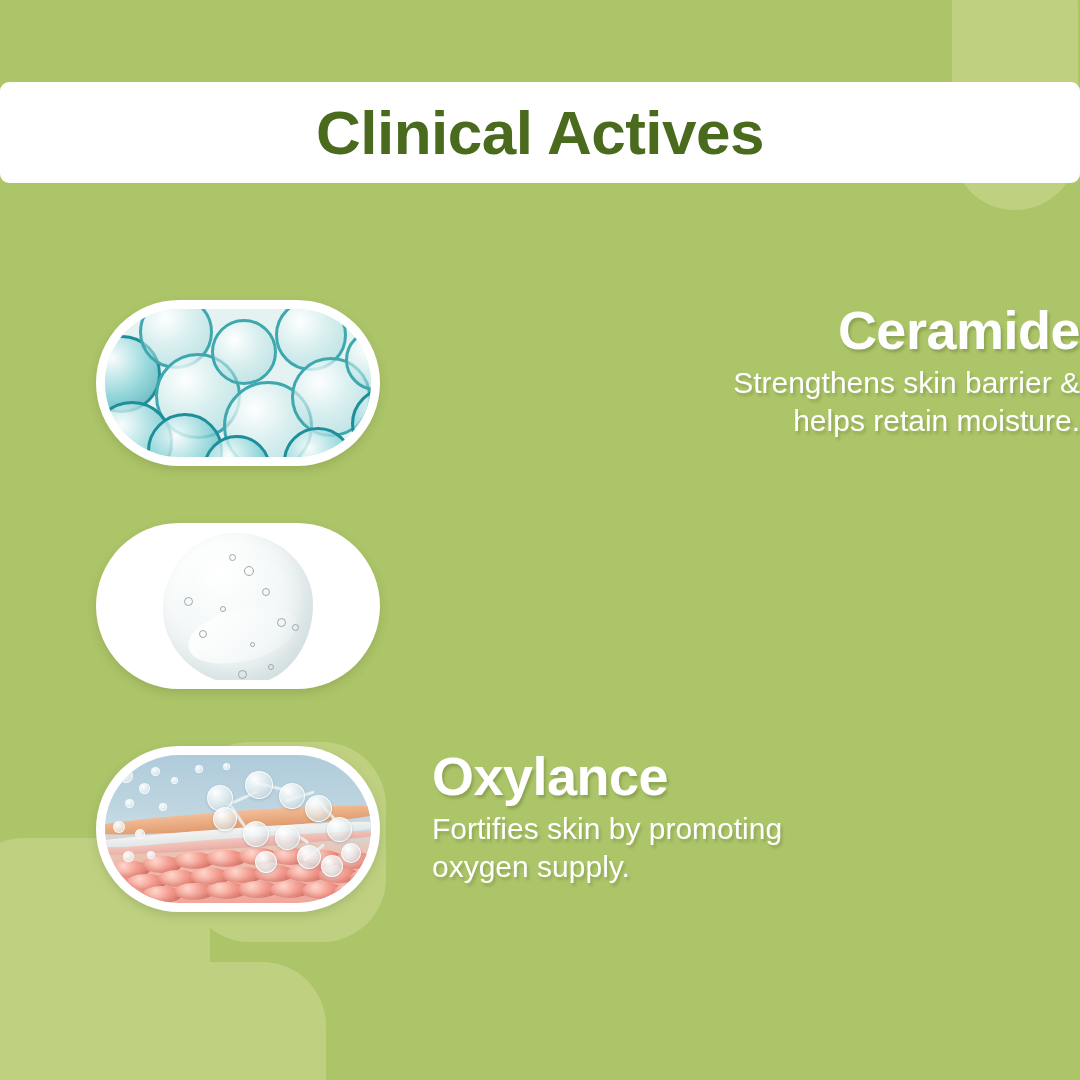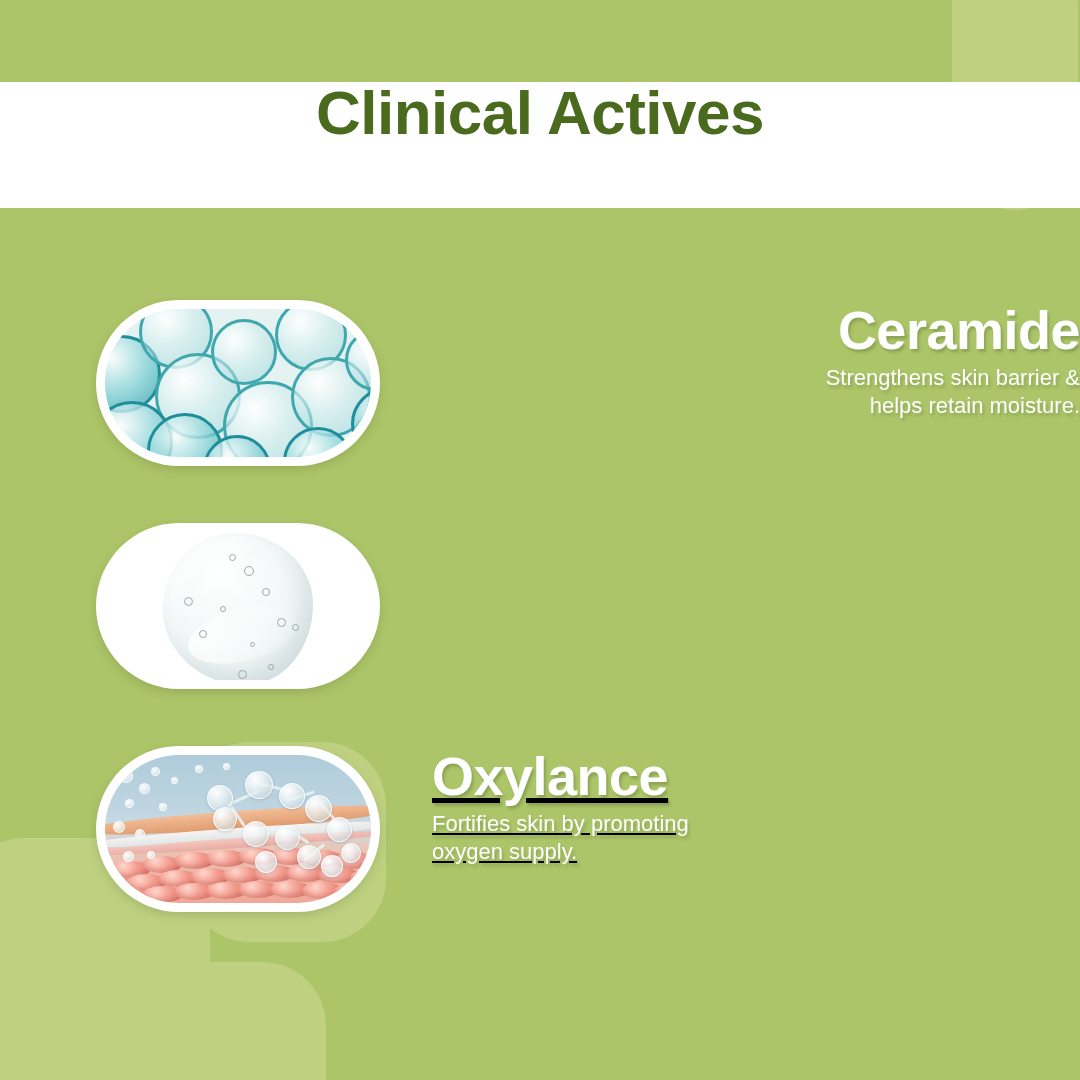--- a/index.html
+++ b/index.html
@@ -21,44 +21,45 @@
   .deco { position:absolute; background:#BFD181; }
 
   .deco-top-pill   { left:952px;  top:-58px;  width:126px; height:268px; border-radius:63px; }
   .deco-bl-a       { left:-40px;  top:838px;  width:250px; height:250px; border-radius:64px; }
   .deco-bl-b       { left:96px;   top:962px;  width:230px; height:230px; border-radius:64px; }
   .deco-bl-c       { left:186px;  top:742px;  width:200px; height:200px; border-radius:64px; }
 
   
   .header-band {
     position:absolute; left:0; top:82px;
-    width:1080px; height:126px;
+    width:1080px; height:101px;
     background:#FFFFFF;
-    display:flex; justify-content:center;
+    display:flex; align-items:center; justify-content:center;
     z-index:5;
+    border-radius:9px;
   }
   .header-title {
     font-size:62px;
     font-weight:bold;
     color:#4A6A1E;
     letter-spacing:-0.5px;
     line-height:1;
     white-space:nowrap;
   }
 
   
   .rows {
     position:absolute; left:0; top:0;
     width:1080px; height:1080px;
     z-index:4;
   }
   .row { position:absolute; left:96px; width:984px; display:flex; align-items:flex-start; }
   .row-0 { top:300px;text-align:right; }
   .row-1 { top:523px; }
-  .row-2 { top:746px;text-decoration:underline; }
+  .row-2 { top:746px; }
 
   
   .thumb {
     position:relative;
     flex:0 0 auto;
     width:284px; height:166px;
     border-radius:83px;
     background:#FFFFFF;
     padding:9px;
     box-shadow:0 4px 10px rgba(60,80,30,0.18);
@@ -127,21 +128,21 @@
 
   
   .txt { flex:1 1 auto; padding-left:52px; padding-top:2px; }
   .ttl {
     font-size:54px; font-weight:bold; color:#FFFFFF;
     line-height:1.04; letter-spacing:-0.5px;
     text-shadow:2px 3px 3px rgba(95,120,55,0.42);
     white-space:nowrap;
   }
   .desc {
-    font-size:22px; font-weight:normal; color:#FFFFFF;
+    font-size:30px; font-weight:normal; color:#FFFFFF;
     line-height:1.26; margin-top:6px;
     text-shadow:2px 3px 3px rgba(95,120,55,0.40);
     white-space:pre-line;
   }
 </style>
 </head>
 <body>
 
 <div id="stage">
 

